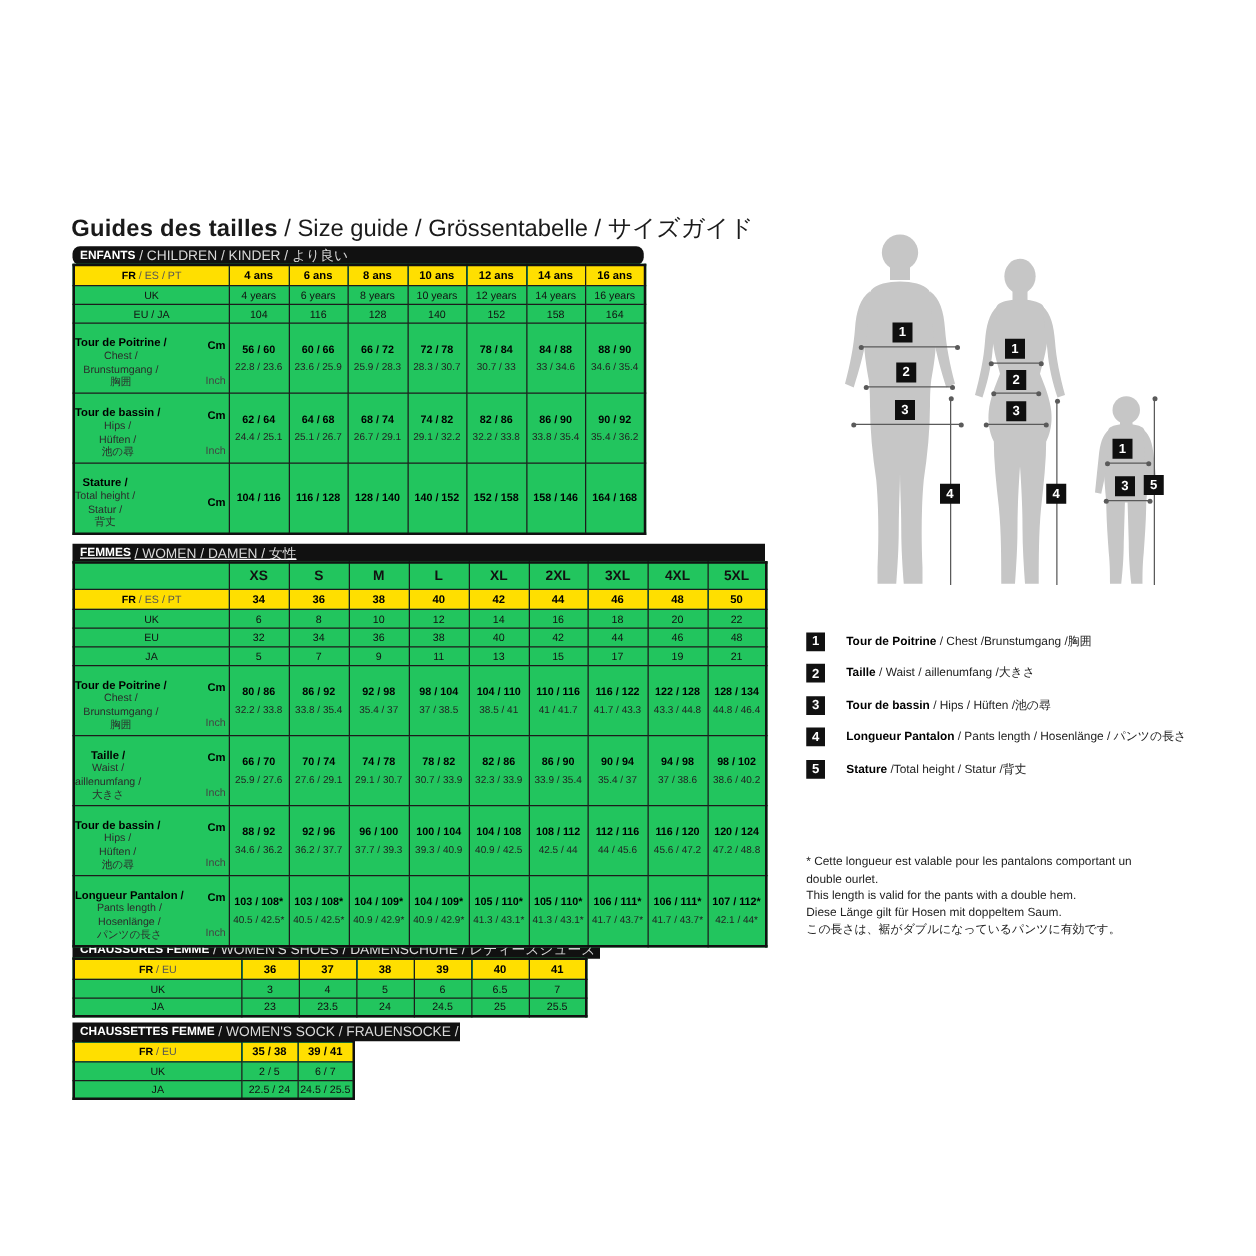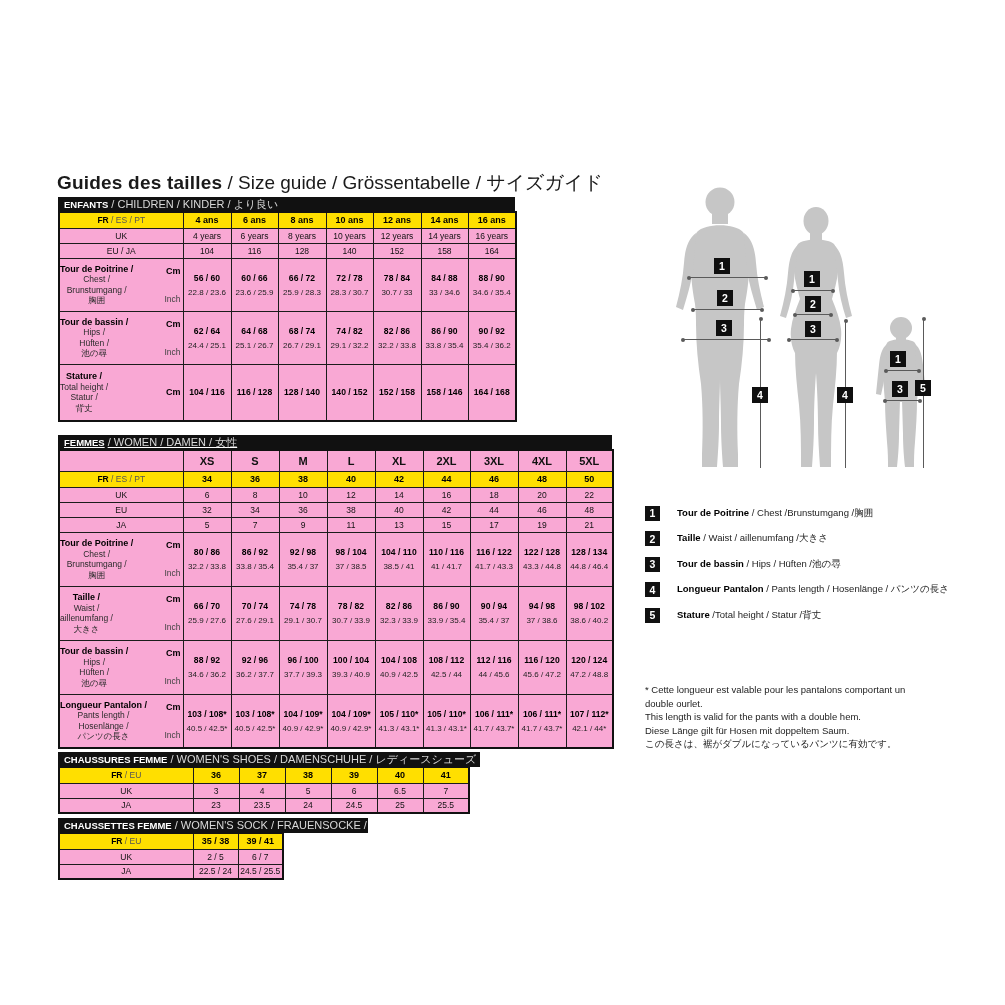--- a/index.html
+++ b/index.html
@@ -3,32 +3,32 @@
 <meta charset="utf-8">
 <style>
   html,body{margin:0;padding:0;background:#fff;}
   #page{position:relative;width:1005px;height:1005px;background:#fff;overflow:hidden;
         font-family:"Liberation Sans","DejaVu Sans",sans-serif;}
   .title{position:absolute;left:57px;top:170px;font-size:19px;color:#1a1a1a;white-space:nowrap;}
   .title b{letter-spacing:.2px;}
   .bar{position:absolute;height:15px;background:#111;color:#fff;display:flex;align-items:center;
        padding-left:6px;box-sizing:border-box;font-size:9.5px;font-weight:bold;white-space:nowrap;overflow:hidden;}
   .bar span{font-weight:normal;color:#d9d9d9;margin-left:3px;font-size:11px;}
-  table.sg{position:absolute;border-collapse:collapse;table-layout:fixed;background:#f9a8d4;border:2px solid #111;}
+  table.sg{position:absolute;border-collapse:collapse;table-layout:fixed;background:#22c55e;border:2px solid #111;}
   table.sg td{border:1px solid #1c1c1c;font-size:8.5px;color:#111;text-align:center;vertical-align:middle;
               padding:0;overflow:hidden;box-sizing:border-box;}
   tr.head{height:21px;} tr.head td.hd{font-weight:bold;font-size:11px;}
   tr.yellow{height:16px;} tr.plain{height:15px;}
   tr.measure{height:54px;} #t-enfants tr.measure{height:53px;} #t-enfants tr.measure:last-child{height:57px;}
   tr.measure td{border-top:1.8px solid #111;}
   td.lab{text-align:left;padding:1px 4px 1px 5px;color:#333;font-size:9px;}
   td.lab b{color:#000;} td.lab .dim{color:#555;}
   td.yellow{background:var(--yellow,#ffdf00);}
   td.bold, tr.yellow td:not(.lab){font-weight:bold;font-size:9px;color:#000;}
-  .labwrap{display:flex;justify-content:space-between;align-items:stretch;height:100%;box-sizing:border-box;padding:3px 1px 3px 0;}
+  .labwrap{display:flex;justify-content:space-between;align-items:stretch;height:100%;box-sizing:border-box;padding:10px 1px 3px 0;}
   .lines{line-height:10.5px;font-size:8.5px;color:#2b2b2b;}
   .lines .l0{font-weight:bold;font-size:9px;color:#000;}
   .units{display:flex;flex-direction:column;justify-content:space-between;align-items:flex-end;padding:2px 1px;}
   .units.one{justify-content:center;}
   .units .u{font-size:8.5px;color:#444;} .units .u.b{font-weight:bold;font-size:9px;color:#000;}
   td.mcell{vertical-align:middle;}
   td.mcell .v{font-weight:bold;font-size:8.6px;color:#000;margin:6px 0 5px;}
   td.mcell .vi{font-size:8px;color:#222;margin:5px 0 6px;}
   td.mcell.one .v{margin:0;}
   .leg-item{position:absolute;left:645px;display:flex;align-items:center;height:16px;white-space:nowrap;}
@@ -46,21 +46,21 @@
   .vline{position:absolute;width:1.4px;background:#5a5a5a;z-index:2;}
   .vline:before{content:'';position:absolute;left:-1.3px;top:-1px;width:4px;height:4px;background:#5a5a5a;border-radius:50%;}
 </style>
 </head>
 <body>
 
 <div id="page">
 
   <div class="title"><b>Guides des tailles</b><span> / Size guide / Grössentabelle / サイズガイド</span></div>
 
-  <div class="bar" style="left:58px;top:197px;width:457px;">
+  <div class="bar" style="left:58px;top:197px;width:457px;border-radius:6px;">
       <b>ENFANTS</b>
       <span>/ CHILDREN / KINDER / より良い</span>
     </div>
   <div class="bar" style="left:58px;top:435px;width:554px;text-decoration:underline;">
       <b>FEMMES</b>
       <span>/ WOMEN  / DAMEN / 女性</span>
     </div>
   <div class="bar" style="left:58px;top:752px;width:422px;">
       <b>CHAUSSURES FEMME</b>
       <span>/ WOMEN'S SHOES / DAMENSCHUHE / レディースシューズ</span>

